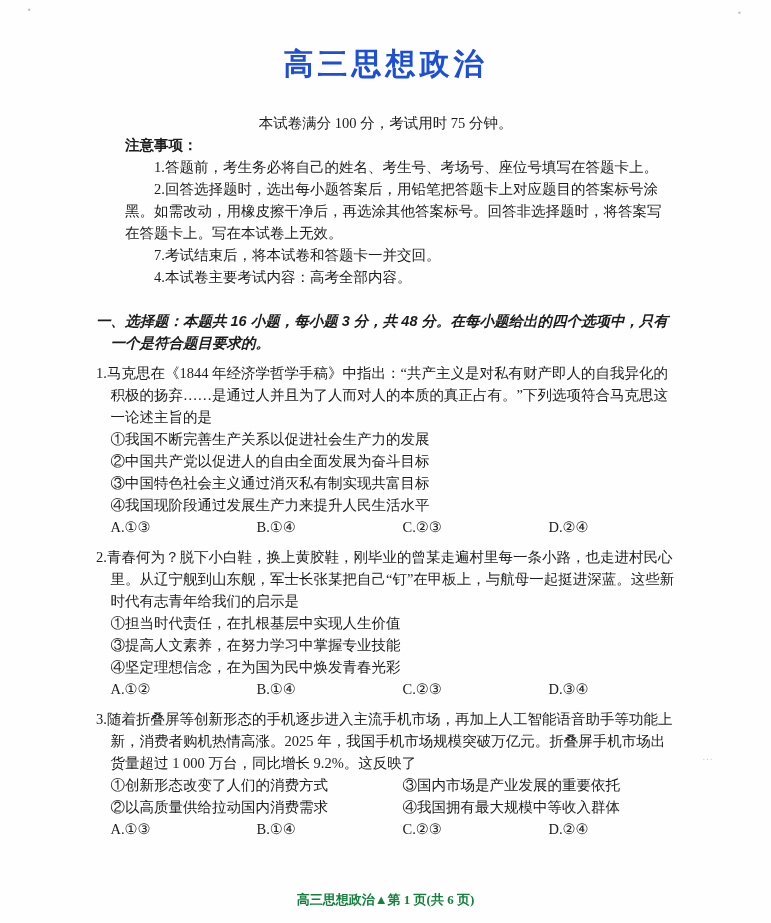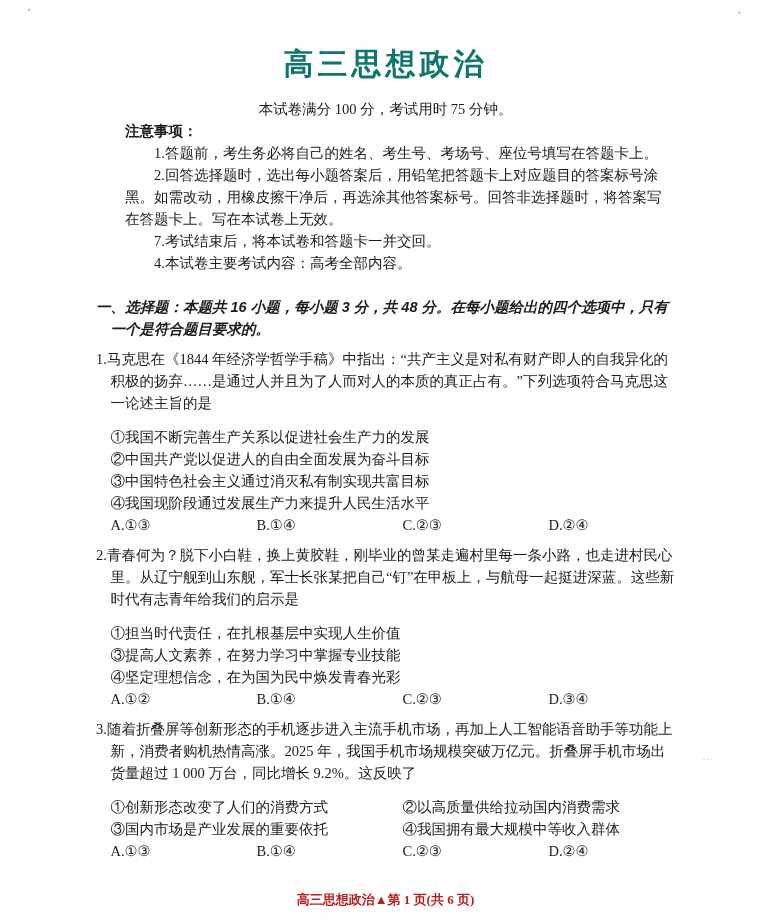--- a/index.html
+++ b/index.html
@@ -24,24 +24,24 @@
   p { margin: 0; }
 
   .title {
     margin: 6px 0 8px 0;
     text-align: center;
     font-family: "Liberation Sans", "DejaVu Sans", sans-serif;
     font-weight: 700;
     font-size: 30px;
     line-height: 36px;
     letter-spacing: 4px;
-    color: #0f766e;
+    color: #1d4ed8;
   }
   .exam-info {
-    margin-top: 16px;
+    margin-top: 30px;
     text-align: center;
   }
   .notice {
     margin-top: 0;
     margin-left: 2em;
   }
   .notice-heading {
     font-family: "Liberation Sans", "DejaVu Sans", sans-serif;
     font-weight: 700;
     font-size: 14.5px;
@@ -60,21 +60,20 @@
   }
   .question {
     margin-top: 8px;
   }
   .stem {
     padding-left: 1em;
     text-indent: -1em;
   }
   .options {
     margin-left: 1em;
-    margin-top: 12px;
   }
   .options.two-col {
     display: grid;
     grid-template-columns: 292px 1fr;
   }
   .choices {
     display: flex;
     margin-left: 1em;
   }
   .choice {
@@ -84,21 +83,21 @@
     width: auto;
   }
   .footer {
     position: absolute;
     left: 0;
     bottom: 12px;
     width: 100%;
     text-align: center;
     font-weight: 700;
     font-size: 13px;
-    color: #b91c1c;
+    color: #15803d;
   }
   .artifact {
     position: absolute;
     color: #9a9a9a;
     font-size: 8px;
     line-height: 8px;
     opacity: 0.7;
   }
   .artifact-tl { top: 6px;  left: 28px; }
   .artifact-tr { top: 9px;  right: 30px; }
@@ -155,22 +154,22 @@
       <span class="choice">B.①④</span>
       <span class="choice">C.②③</span>
       <span class="choice">D.③④</span>
     </div>
   </div>
 
   <div class="question">
     <p class="stem">3.随着折叠屏等创新形态的手机逐步进入主流手机市场，再加上人工智能语音助手等功能上新，消费者购机热情高涨。2025 年，我国手机市场规模突破万亿元。折叠屏手机市场出货量超过 1 000 万台，同比增长 9.2%。这反映了</p>
     <div class="options two-col">
       <p>①创新形态改变了人们的消费方式</p>
+      <p>③国内市场是产业发展的重要依托</p>
       <p>②以高质量供给拉动国内消费需求</p>
-      <p>③国内市场是产业发展的重要依托</p>
       <p>④我国拥有最大规模中等收入群体</p>
     </div>
     <div class="choices">
       <span class="choice">A.①③</span>
       <span class="choice">B.①④</span>
       <span class="choice">C.②③</span>
       <span class="choice">D.②④</span>
     </div>
   </div>
 

